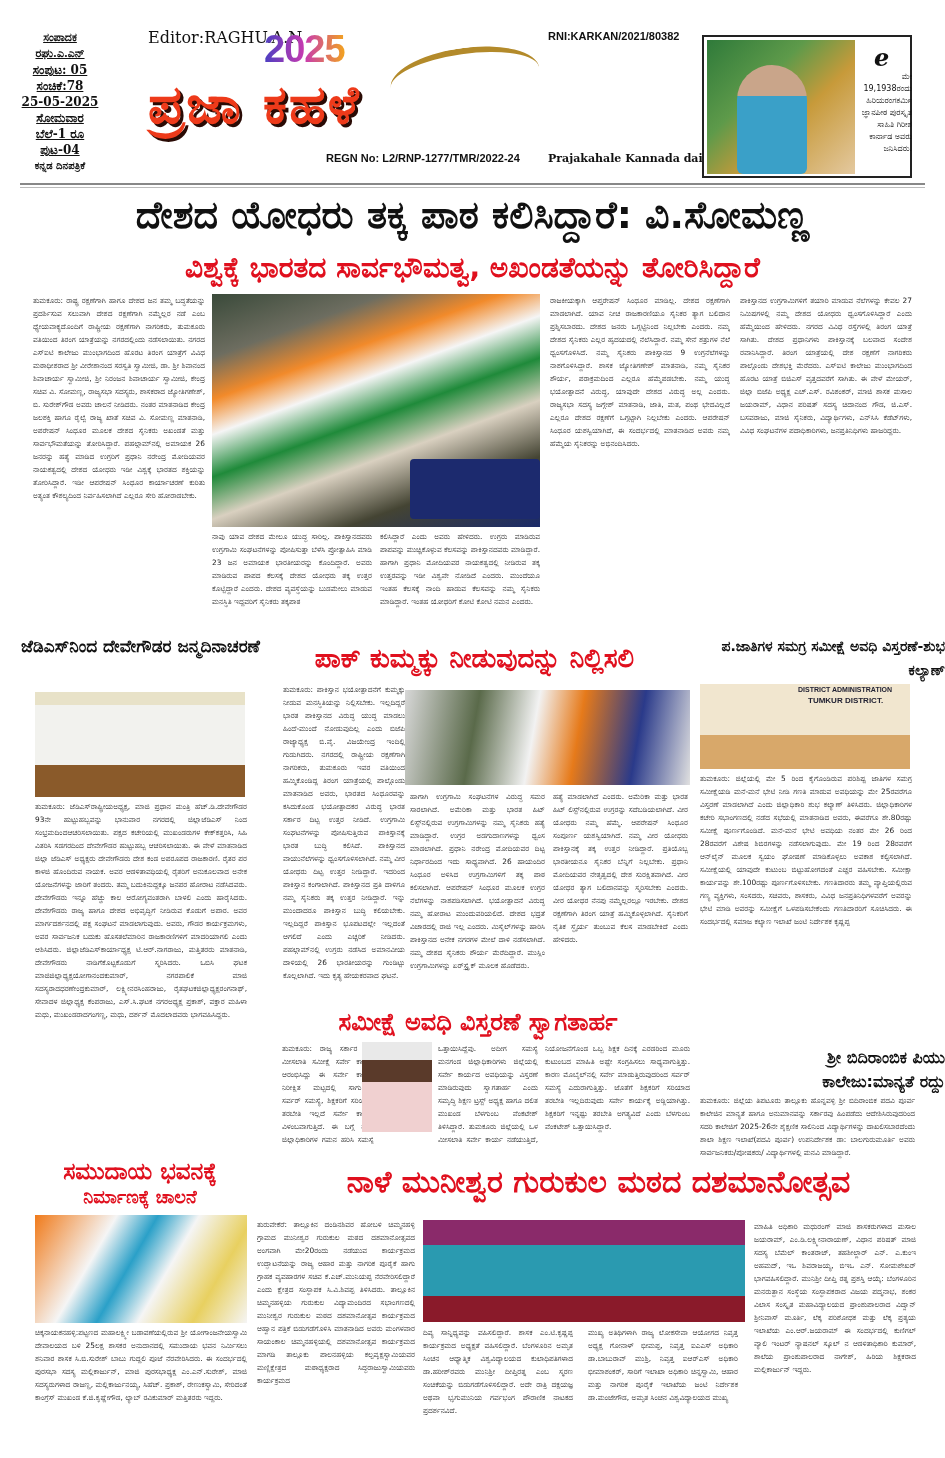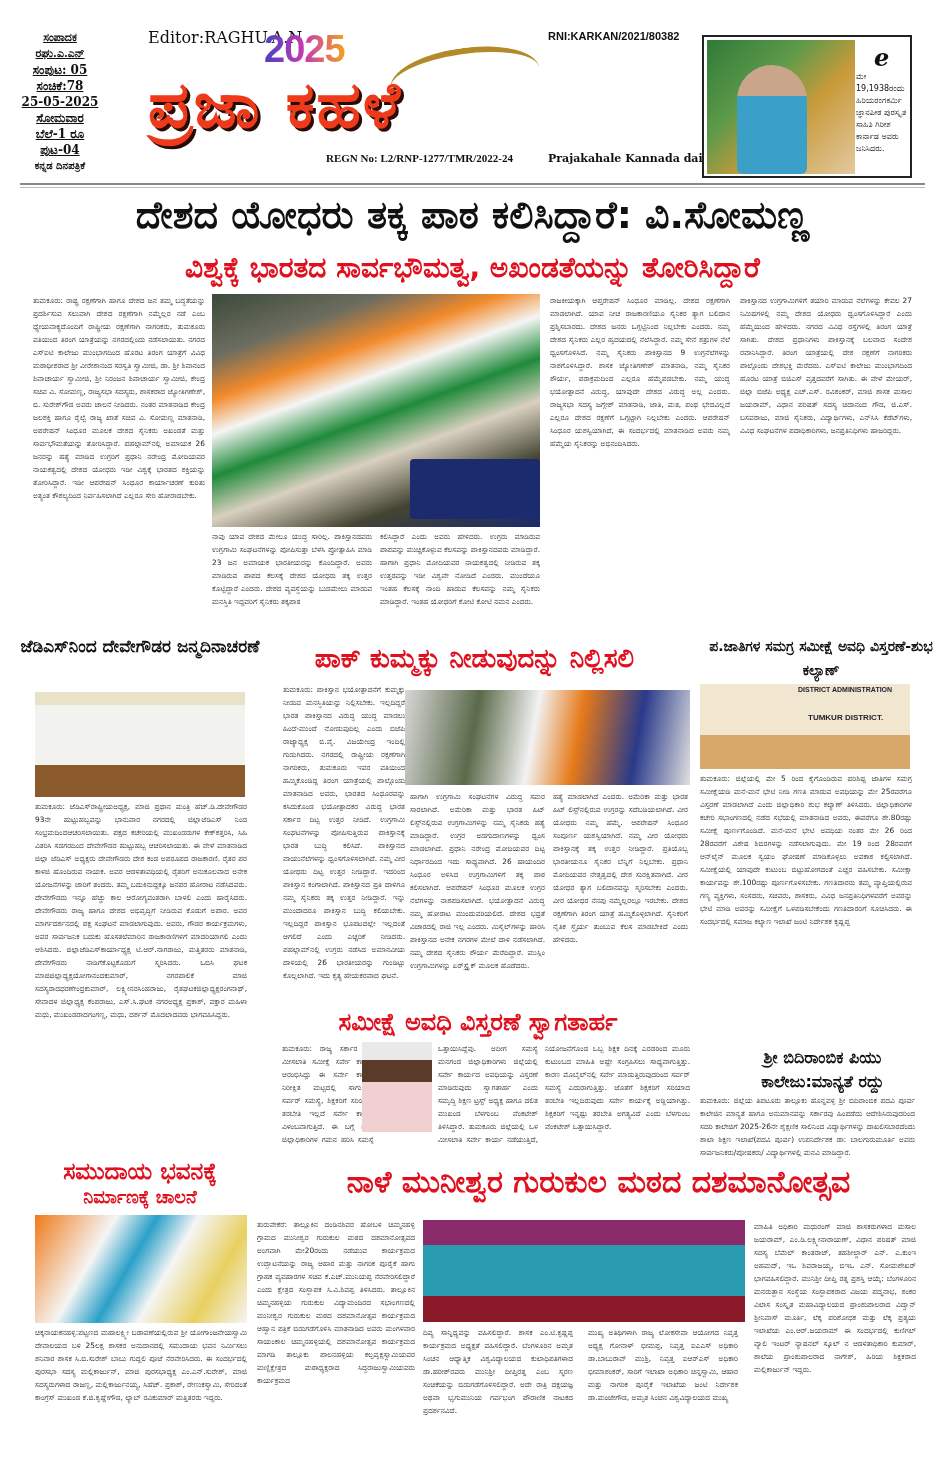--- a/index.html
+++ b/index.html
@@ -7,46 +7,46 @@
 body{font-family:"DejaVu Sans",sans-serif;color:#111;position:relative}
 .abs{position:absolute}
 .meta{left:0;top:30px;width:120px;text-align:center;font-family:"DejaVu Serif",serif;font-weight:bold}
 .meta div{font-size:11px;line-height:16px;text-decoration:underline}
 .meta div.big{font-size:12px}
 .meta div.plain{text-decoration:none;font-size:10px}
 .editor{left:148px;top:28px;font-family:"DejaVu Serif",serif;font-weight:normal;font-size:16px}
 .rni{left:548px;top:30px;font-family:Liberation Sans, sans-serif;font-weight:bold;font-size:11px}
 .year{left:264px;top:28px;font-family:"Liberation Sans",sans-serif;font-weight:900;font-size:38px;letter-spacing:-1px;
  background:linear-gradient(90deg,#4b3fc2,#c83ab0,#f2a31e);-webkit-background-clip:text;color:transparent}
-.masthead{left:148px;top:60px;width:555px;height:90px;font-weight:900;font-size:64px;line-height:90px;
+.masthead{left:148px;top:60px;width:555px;height:90px;font-weight:900;font-size:53px;line-height:90px;
  color:#ee3a1a;text-shadow:3px 3px 0 #2a0b05;letter-spacing:2px;font-family:"DejaVu Sans",sans-serif}
 .horn{left:390px;top:48px;width:150px;height:60px;border-top:6px solid #b38a2a;border-radius:60% 60% 0 0;transform:rotate(-8deg)}
-.regn{left:326px;top:152px;font-family:Liberation Serif, serif;font-weight:bold;font-size:11px}
+.regn{left:326px;top:152px;font-family:Liberation Sans, sans-serif;font-weight:bold;font-size:11px}
 .daily{left:548px;top:152px;font-family:"DejaVu Serif",serif;font-weight:bold;font-size:11px}
 .ebox{left:702px;top:35px;width:210px;height:143px;border:2px solid #222;background:#fff}
 .ebox .photo{position:absolute;left:3px;top:3px;width:148px;height:134px;
  background:linear-gradient(135deg,#2f7a3a 0%,#5e9a4a 35%,#c79a3a 60%,#e4c9a0 100%)}
 .ebox .photo .person{position:absolute;left:30px;top:25px;width:70px;height:109px;border-radius:35px 35px 6px 6px;
  background:linear-gradient(180deg,#c9a58a 0 28%,#3aa0c8 28% 100%)}
 .ebox .elogo{position:absolute;left:170px;top:6px;font-family:"DejaVu Serif",serif;font-style:italic;font-size:24px;font-weight:bold}
-.ebox .etext{position:absolute;left:152px;top:34px;width:56px;font-size:8px;line-height:12px;text-align:left}
+.ebox .etext{position:absolute;left:152px;top:34px;width:56px;font-size:8px;line-height:12px;text-align:right}
 .rule{left:20px;top:183px;width:905px;height:2px;background:#888}
 .rule2{left:20px;top:187px;width:905px;height:1px;background:#bbb}
 .hl1{left:0;top:190px;width:945px;text-align:center;font-weight:900;font-size:38px;line-height:50px;color:#111}
 .hl2{left:0;top:248px;width:945px;text-align:center;font-weight:bold;font-size:28px;line-height:40px;color:#e0101e}
 .col{font-size:7.4px;line-height:13px;color:#222;text-align:justify;overflow:hidden}
 .img{background:#999;overflow:hidden}
 .img.rally{background:linear-gradient(160deg,#3a4a3a 0%,#6d6d60 18%,#f28a2a 30%,#f5f5f5 40%,#1f8a3a 52%,#d9d0c0 64%,#443 80%,#1a2a6a 100%)}
 .img.jds{background:linear-gradient(180deg,#e8e2c8 0 12%,#f2f2ee 12% 70%,#8a5a2a 70% 100%)}
 .img.pak{background:linear-gradient(100deg,#d8d8d8 0%,#5a6a4a 25%,#f2f2f2 45%,#e67a1a 60%,#2a3a8a 80%,#e0e0e0 100%)}
 .img.office{background:linear-gradient(180deg,#f1e6cf 0 60%,#d8a86a 60% 100%)}
 .img.portrait{background:linear-gradient(180deg,#e9e9e9 0 20%,#5a3a2a 20% 45%,#f0d0d0 45% 100%)}
 .img.puja{background:linear-gradient(120deg,#f07a1a 0%,#f5f5f5 30%,#2aa0c8 45%,#f5f5f5 60%,#e8d060 80%,#f5f5f5 100%)}
 .img.release{background:linear-gradient(180deg,#8a2a6a 0 25%,#2a9ab0 25% 75%,#8a1a2a 75% 100%)}
-.sh{text-align:center;font-weight:bold;color:#111}
+.sh{text-align:right;font-weight:bold;color:#111}
 .shr{text-align:center;font-weight:bold;color:#e0101e}
 </style>
 </head>
 <body>
 
 <div class="abs meta">
   <div>ಸಂಪಾದಕ</div>
   <div>ರಘು.ಎ.ಎನ್</div>
   <div class="big">ಸಂಪುಟ: 05</div>
   <div class="big">ಸಂಚಿಕೆ:78</div>
@@ -93,21 +93,21 @@
 
 <div class="abs shr" style="left:252px;top:638px;width:445px;font-size:26px;line-height:40px">ಪಾಕ್ ಕುಮ್ಮಕ್ಕು ನೀಡುವುದನ್ನು ನಿಲ್ಲಿಸಲಿ</div>
 <div class="abs col" style="left:283px;top:683px;width:122px;height:312px">ತುಮಕೂರು: ಪಾಕಿಸ್ತಾನ ಭಯೋತ್ಪಾದನೆಗೆ ಕುಮ್ಮಕ್ಕು ನೀಡುವ ಮನಸ್ಥಿತಿಯನ್ನು ನಿಲ್ಲಿಸಬೇಕು. ಇಲ್ಲದಿದ್ದರೆ ಭಾರತ ಪಾಕಿಸ್ತಾನದ ವಿರುದ್ಧ ಯುದ್ಧ ಮಾಡಲು ಹಿಂದೆ-ಮುಂದೆ ನೋಡುವುದಿಲ್ಲ ಎಂದು ಬಿಜೆಪಿ ರಾಜ್ಯಾಧ್ಯಕ್ಷ ಬಿ.ವೈ. ವಿಜಯೇಂದ್ರ ಇಂದಿಲ್ಲಿ ಗುಡುಗಿದರು. ನಗರದಲ್ಲಿ ರಾಷ್ಟ್ರೀಯ ರಕ್ಷಣೆಗಾಗಿ ನಾಗರಿಕರು, ತುಮಕೂರು ಇವರ ವತಿಯಿಂದ ಹಮ್ಮಿಕೊಂಡಿದ್ದ ತಿರಂಗ ಯಾತ್ರೆಯಲ್ಲಿ ಪಾಲ್ಗೊಂಡು ಮಾತನಾಡಿದ ಅವರು, ಭಾರತದ ಸಿಂಧೂರವನ್ನು ಕಸಿದುಕೊಂಡ ಭಯೋತ್ಪಾದಕರ ವಿರುದ್ಧ ಭಾರತ ಸರ್ಕಾರ ದಿಟ್ಟ ಉತ್ತರ ನೀಡಿದೆ. ಉಗ್ರಗಾಮಿ ಸಂಘಟನೆಗಳನ್ನು ಪೋಷಿಸುತ್ತಿರುವ ಪಾಕಿಸ್ತಾನಕ್ಕೆ ಭಾರತ ಬುದ್ಧಿ ಕಲಿಸಿದೆ. ಪಾಕಿಸ್ತಾನದ ವಾಯುನೆಲೆಗಳನ್ನು ಧ್ವಂಸಗೊಳಿಸಲಾಗಿದೆ. ನಮ್ಮ ವೀರ ಯೋಧರು ದಿಟ್ಟ ಉತ್ತರ ನೀಡಿದ್ದಾರೆ. ಇದರಿಂದ ಪಾಕಿಸ್ತಾನ ಕಂಗಾಲಾಗಿದೆ. ಪಾಕಿಸ್ತಾನದ ಪ್ರತಿ ದಾಳಿಗೂ ನಮ್ಮ ಸೈನಿಕರು ತಕ್ಕ ಉತ್ತರ ನೀಡಿದ್ದಾರೆ. ಇನ್ನು ಮುಂದಾದರೂ ಪಾಕಿಸ್ತಾನ ಬುದ್ಧಿ ಕಲಿಯಬೇಕು. ಇಲ್ಲದಿದ್ದರೆ ಪಾಕಿಸ್ತಾನ ಭೂಪಟದಲ್ಲೇ ಇಲ್ಲದಂತೆ ಆಗಲಿದೆ ಎಂದು ಎಚ್ಚರಿಕೆ ನೀಡಿದರು. ಪಹಲ್ಗಾಮ್‌ನಲ್ಲಿ ಉಗ್ರರು ನಡೆಸಿದ ಅಮಾನವೀಯ ದಾಳಿಯಲ್ಲಿ 26 ಭಾರತೀಯರನ್ನು ಗುಂಡಿಟ್ಟು ಕೊಲ್ಲಲಾಗಿದೆ. ಇದು ಕೃತ್ಯ ಹೇಯಕರವಾದ ಘಟನೆ.</div>
 <div class="abs img pak" style="left:405px;top:690px;width:285px;height:95px"></div>
 <div class="abs col" style="left:410px;top:790px;width:135px;height:210px">ಹಾಗಾಗಿ ಉಗ್ರಗಾಮಿ ಸಂಘಟನೆಗಳ ವಿರುದ್ಧ ಸಮರ ಸಾರಲಾಗಿದೆ. ಅಮೆರಿಕಾ ಮತ್ತು ಭಾರತ ಹಿಟ್ ಲಿಸ್ಟ್‌ನಲ್ಲಿರುವ ಉಗ್ರಗಾಮಿಗಳನ್ನು ನಮ್ಮ ಸೈನಿಕರು ಹತ್ಯೆ ಮಾಡಿದ್ದಾರೆ. ಉಗ್ರರ ಅಡಗುದಾಣಗಳನ್ನು ಧ್ವಂಸ ಮಾಡಲಾಗಿದೆ. ಪ್ರಧಾನಿ ನರೇಂದ್ರ ಮೋದಿಯವರ ದಿಟ್ಟ ನಿರ್ಧಾರದಿಂದ ಇದು ಸಾಧ್ಯವಾಗಿದೆ. 26 ಹಾಯಂದಿರ ಸಿಂಧೂರ ಅಳಿಸಿದ ಉಗ್ರಗಾಮಿಗಳಿಗೆ ತಕ್ಕ ಪಾಠ ಕಲಿಸಲಾಗಿದೆ. ಆಪರೇಷನ್ ಸಿಂಧೂರ ಮೂಲಕ ಉಗ್ರರ ನೆಲೆಗಳನ್ನು ನಾಶಪಡಿಸಲಾಗಿದೆ. ಭಯೋತ್ಪಾದನೆ ವಿರುದ್ಧ ನಮ್ಮ ಹೋರಾಟ ಮುಂದುವರಿಯಲಿದೆ. ದೇಶದ ಭದ್ರತೆ ವಿಚಾರದಲ್ಲಿ ರಾಜಿ ಇಲ್ಲ ಎಂದರು. ಮಿಸೈಲ್‌ಗಳನ್ನು ಹಾರಿಸಿ ಪಾಕಿಸ್ತಾನದ ಅನೇಕ ನಗರಗಳ ಮೇಲೆ ದಾಳಿ ನಡೆಸಲಾಗಿದೆ. ನಮ್ಮ ದೇಶದ ಸೈನಿಕರು ಶೌರ್ಯ ಮೆರೆದಿದ್ದಾರೆ. ಮುಸ್ಲಿಂ ಉಗ್ರಗಾಮಿಗಳನ್ನು ಏರ್‌ಸ್ಟ್ರೈಕ್ ಮೂಲಕ ಹೊಡೆದರು.</div>
 <div class="abs col" style="left:553px;top:790px;width:135px;height:210px">ಹತ್ಯೆ ಮಾಡಲಾಗಿದೆ ಎಂದರು. ಅಮೆರಿಕಾ ಮತ್ತು ಭಾರತ ಹಿಟ್ ಲಿಸ್ಟ್‌ನಲ್ಲಿರುವ ಉಗ್ರರನ್ನು ಸದೆಬಡಿಯಲಾಗಿದೆ. ವೀರ ಯೋಧರು ನಮ್ಮ ಹೆಮ್ಮೆ. ಆಪರೇಷನ್ ಸಿಂಧೂರ ಸಂಪೂರ್ಣ ಯಶಸ್ವಿಯಾಗಿದೆ. ನಮ್ಮ ವೀರ ಯೋಧರು ಪಾಕಿಸ್ತಾನಕ್ಕೆ ತಕ್ಕ ಉತ್ತರ ನೀಡಿದ್ದಾರೆ. ಪ್ರತಿಯೊಬ್ಬ ಭಾರತೀಯನೂ ಸೈನಿಕರ ಬೆನ್ನಿಗೆ ನಿಲ್ಲಬೇಕು. ಪ್ರಧಾನಿ ಮೋದಿಯವರ ನೇತೃತ್ವದಲ್ಲಿ ದೇಶ ಸುರಕ್ಷಿತವಾಗಿದೆ. ವೀರ ಯೋಧರ ತ್ಯಾಗ ಬಲಿದಾನವನ್ನು ಸ್ಮರಿಸಬೇಕು ಎಂದರು. ವೀರ ಯೋಧರ ನೆನಪು ನಮ್ಮೆಲ್ಲರಲ್ಲೂ ಇರಬೇಕು. ದೇಶದ ರಕ್ಷಣೆಗಾಗಿ ತಿರಂಗ ಯಾತ್ರೆ ಹಮ್ಮಿಕೊಳ್ಳಲಾಗಿದೆ. ಸೈನಿಕರಿಗೆ ನೈತಿಕ ಸ್ಥೈರ್ಯ ತುಂಬುವ ಕೆಲಸ ಮಾಡಬೇಕಿದೆ ಎಂದು ಹೇಳಿದರು.</div>
 
 <div class="abs sh" style="left:697px;top:634px;width:248px;font-size:14px;line-height:24px">ಪ.ಜಾತಿಗಳ ಸಮಗ್ರ ಸಮೀಕ್ಷೆ ಅವಧಿ ವಿಸ್ತರಣೆ-ಶುಭ ಕಲ್ಯಾಣ್</div>
 <div class="abs img office" style="left:700px;top:684px;width:210px;height:85px">
   <div style="position:absolute;left:98px;top:2px;font-size:7px;font-weight:bold;color:#223;font-family:'Liberation Sans',sans-serif">DISTRICT ADMINISTRATION</div>
-  <div style="position:absolute;left:108px;top:29px;font-size:8px;font-weight:bold;color:#223;font-family:'Liberation Sans',sans-serif">TUMKUR DISTRICT.</div>
+  <div style="position:absolute;left:108px;top:12px;font-size:8px;font-weight:bold;color:#223;font-family:'Liberation Sans',sans-serif">TUMKUR DISTRICT.</div>
 </div>
 <div class="abs col" style="left:700px;top:772px;width:212px;height:272px">ತುಮಕೂರು: ಜಿಲ್ಲೆಯಲ್ಲಿ ಮೇ 5 ರಿಂದ ಕೈಗೊಂಡಿರುವ ಪರಿಶಿಷ್ಟ ಜಾತಿಗಳ ಸಮಗ್ರ ಸಮೀಕ್ಷೆಯಡಿ ಮನೆ-ಮನೆ ಭೇಟಿ ನೀಡಿ ಗಣತಿ ಮಾಡುವ ಅವಧಿಯನ್ನು ಮೇ 25ರವರೆಗೂ ವಿಸ್ತರಣೆ ಮಾಡಲಾಗಿದೆ ಎಂದು ಜಿಲ್ಲಾಧಿಕಾರಿ ಶುಭ ಕಲ್ಯಾಣ್ ತಿಳಿಸಿದರು. ಜಿಲ್ಲಾಧಿಕಾರಿಗಳ ಕಚೇರಿ ಸಭಾಂಗಣದಲ್ಲಿ ನಡೆದ ಸಭೆಯಲ್ಲಿ ಮಾತನಾಡಿದ ಅವರು, ಈವರೆಗೂ ಶೇ.80ರಷ್ಟು ಸಮೀಕ್ಷೆ ಪೂರ್ಣಗೊಂಡಿದೆ. ಮನೆ-ಮನೆ ಭೇಟಿ ಅವಧಿಯ ನಂತರ ಮೇ 26 ರಿಂದ 28ರವರೆಗೆ ವಿಶೇಷ ಶಿಬಿರಗಳನ್ನು ನಡೆಸಲಾಗುವುದು. ಮೇ 19 ರಿಂದ 28ರವರೆಗೆ ಆನ್‌ಲೈನ್ ಮೂಲಕ ಸ್ವಯಂ ಘೋಷಣೆ ಮಾಡಿಕೊಳ್ಳಲು ಅವಕಾಶ ಕಲ್ಪಿಸಲಾಗಿದೆ. ಸಮೀಕ್ಷೆಯಲ್ಲಿ ಯಾವುದೇ ಕುಟುಂಬ ಬಿಟ್ಟುಹೋಗದಂತೆ ಎಚ್ಚರ ವಹಿಸಬೇಕು. ಸಮೀಕ್ಷಾ ಕಾರ್ಯವನ್ನು ಶೇ.100ರಷ್ಟು ಪೂರ್ಣಗೊಳಿಸಬೇಕು. ಗಣತಿದಾರರು ತಮ್ಮ ವ್ಯಾಪ್ತಿಯಲ್ಲಿರುವ ಗಣ್ಯ ವ್ಯಕ್ತಿಗಳು, ಸಂಸದರು, ಸಚಿವರು, ಶಾಸಕರು, ವಿವಿಧ ಜನಪ್ರತಿನಿಧಿಗಳವರೆಗೆ ಅವರನ್ನು ಭೇಟಿ ಮಾಡಿ ಅವರನ್ನು ಸಮೀಕ್ಷೆಗೆ ಒಳಪಡಿಸಬೇಕೆಂದು ಗಣತಿದಾರರಿಗೆ ಸೂಚಿಸಿದರು. ಈ ಸಂದರ್ಭದಲ್ಲಿ ಸಮಾಜ ಕಲ್ಯಾಣ ಇಲಾಖೆ ಜಂಟಿ ನಿರ್ದೇಶಕ ಕೃಷ್ಣಪ್ಪ</div>
 
 <div class="abs shr" style="left:268px;top:1005px;width:420px;font-size:24px;line-height:34px">ಸಮೀಕ್ಷೆ ಅವಧಿ ವಿಸ್ತರಣೆ ಸ್ವಾಗತಾರ್ಹ</div>
 <div class="abs col" style="left:282px;top:1042px;width:92px;height:102px">ತುಮಕೂರು: ರಾಜ್ಯ ಸರ್ಕಾರ ಒಳ ಮೀಸಲಾತಿ ಸಮೀಕ್ಷೆ ಸರ್ವೇ ಕಾರ್ಯ ಆರಂಭಿಸಿದ್ದು ಈ ಸರ್ವೇ ಕಾರ್ಯ ನಿರೀಕ್ಷಿತ ಮಟ್ಟದಲ್ಲಿ ಸಾಗುತ್ತಿಲ್ಲ. ಸರ್ವರ್ ಸಮಸ್ಯೆ, ಶಿಕ್ಷಕರಿಗೆ ಸರಿಯಾದ ತರಬೇತಿ ಇಲ್ಲದೆ ಸರ್ವೇ ಕಾರ್ಯ ವಿಳಂಬವಾಗುತ್ತಿದೆ. ಈ ಬಗ್ಗೆ ನಾವು ಜಿಲ್ಲಾಧಿಕಾರಿಗಳ ಗಮನ ಹರಿಸಿ ಸಮಸ್ಯೆ ಬಗೆಹರಿಸಲು</div>
 <div class="abs img portrait" style="left:362px;top:1042px;width:70px;height:90px"></div>
 <div class="abs col" style="left:438px;top:1042px;width:100px;height:102px">ಒತ್ತಾಯಿಸಿದ್ದೆವು. ಅದೀಗ ಸಮಸ್ಯೆ ಮನಗಂಡ ಜಿಲ್ಲಾಧಿಕಾರಿಗಳು ಜಿಲ್ಲೆಯಲ್ಲಿ ಸರ್ವೇ ಕಾರ್ಯದ ಅವಧಿಯನ್ನು ವಿಸ್ತರಣೆ ಮಾಡಿರುವುದು ಸ್ವಾಗತಾರ್ಹ ಎಂದು ಸಮೃದ್ಧಿ ಶಿಕ್ಷಣ ಟ್ರಸ್ಟ್ ಅಧ್ಯಕ್ಷ ಹಾಗೂ ದಲಿತ ಮುಖಂಡ ಬೆಳಗುಂಬ ವೆಂಕಟೇಶ್ ತಿಳಿಸಿದ್ದಾರೆ. ತುಮಕೂರು ಜಿಲ್ಲೆಯಲ್ಲಿ ಒಳ ಮೀಸಲಾತಿ ಸರ್ವೇ ಕಾರ್ಯ ನಡೆಯುತ್ತಿದೆ, ಆದರೆ ಸರ್ವೇ ಕಾರ್ಯಕ್ಕೆ</div>
 <div class="abs col" style="left:545px;top:1042px;width:145px;height:102px">ನಿಯೋಜನೆಗೊಂಡ ಒಬ್ಬ ಶಿಕ್ಷಕ ದಿನಕ್ಕೆ ಎರಡರಿಂದ ಮೂರು ಕುಟುಂಬದ ಮಾಹಿತಿ ಅಷ್ಟೇ ಸಂಗ್ರಹಿಸಲು ಸಾಧ್ಯವಾಗುತ್ತಿತ್ತು. ಕಾರಣ ಮೊಬೈಲ್‌ನಲ್ಲಿ ಸರ್ವೇ ಮಾಡುತ್ತಿರುವುದರಿಂದ ಸರ್ವರ್ ಸಮಸ್ಯೆ ಎದುರಾಗುತ್ತಿತ್ತು. ಜೊತೆಗೆ ಶಿಕ್ಷಕರಿಗೆ ಸರಿಯಾದ ತರಬೇತಿ ಇಲ್ಲದಿರುವುದು ಸರ್ವೇ ಕಾರ್ಯಕ್ಕೆ ಅಡ್ಡಿಯಾಗಿತ್ತು. ಶಿಕ್ಷಕರಿಗೆ ಇನ್ನಷ್ಟು ತರಬೇತಿ ಅಗತ್ಯವಿದೆ ಎಂದು ಬೆಳಗುಂಬ ವೆಂಕಟೇಶ್ ಒತ್ತಾಯಿಸಿದ್ದಾರೆ.</div>
 
 <div class="abs sh" style="left:700px;top:1046px;width:245px;font-size:16px;line-height:24px">ಶ್ರೀ ಬಿದಿರಾಂಬಿಕ ಪಿಯು</div>

